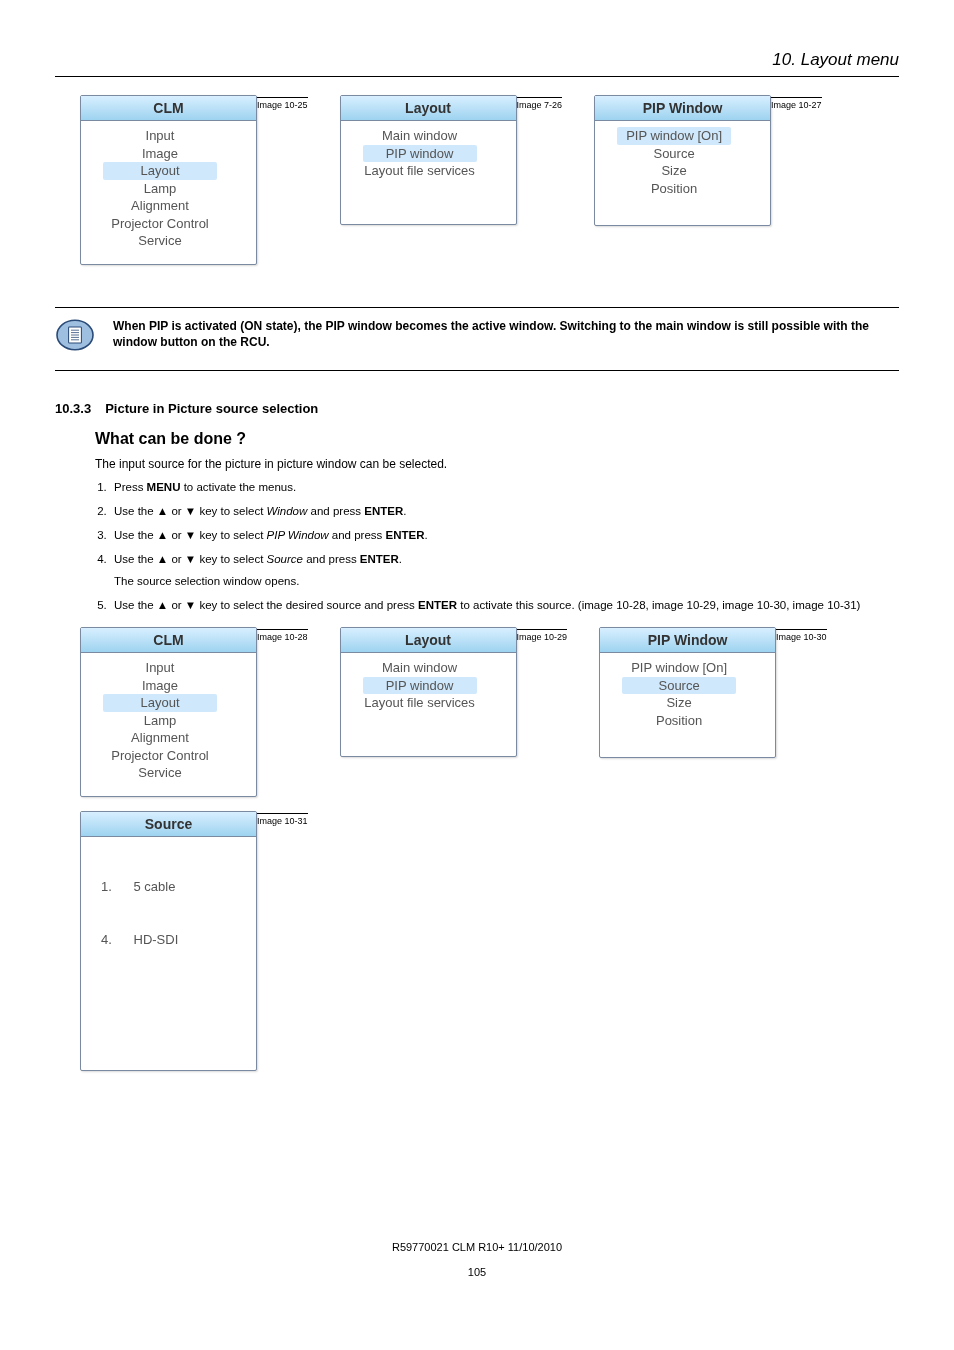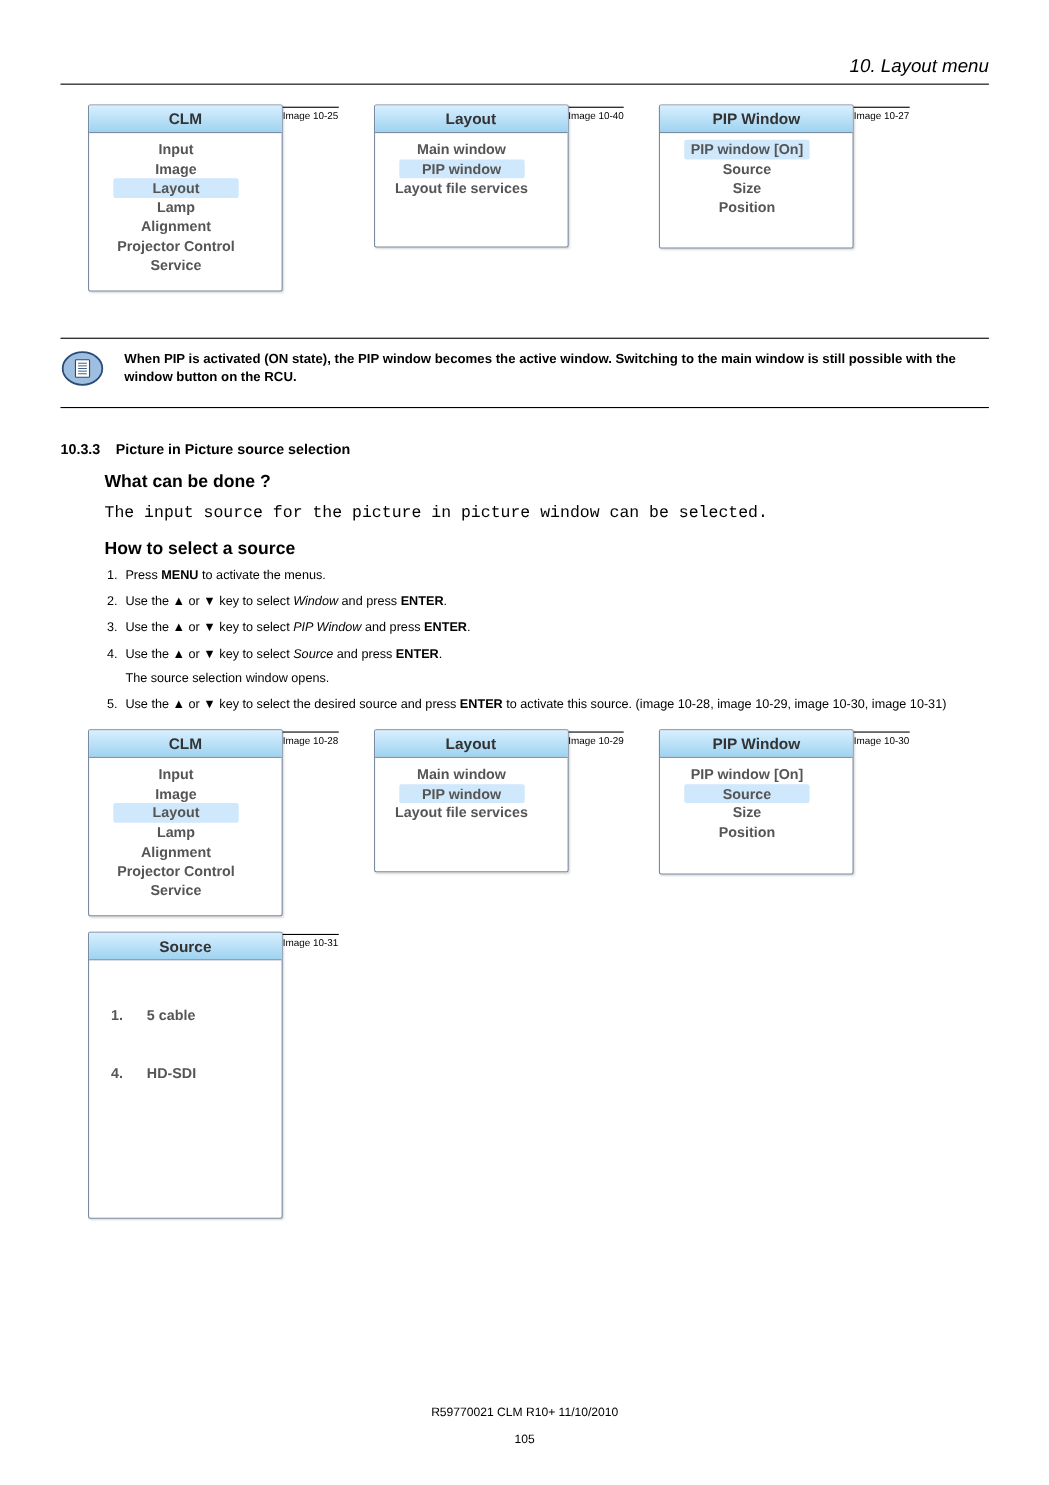--- a/index.html
+++ b/index.html
@@ -46,21 +46,20 @@
     font-size: 14px;
     color: #333;
     padding: 4px 0;
   }
   .menu-card .body {
     padding: 6px 21px 14px 4px;
     text-align: center;
     font-size: 13px;
     color: #555;
     line-height: 1.35;
-    font-weight: bold;
   }
   .menu-card .body .sel {
     background: #cfe8fb;
     margin: 0 18px;
     border-radius: 2px;
   }
   .caption {
     font-size: 9px;
     color: #000;
     margin-top: 2px;
@@ -108,25 +107,24 @@
     font-size: 13px;
     font-weight: bold;
   }
   .sub-heading {
     font-size: 16px;
     font-weight: bold;
     margin-top: 14px;
     margin-left: 40px;
   }
   .body-text {
-    font-size: 15px;
+    font-size: 12px;
     margin-top: 8px;
     margin-left: 40px;
     line-height: 1.4;
-    font-family: Liberation Mono, monospace;
   }
   ol.steps {
     font-size: 11.5px;
     margin: 6px 0 0 40px;
     padding-left: 15px;
     line-height: 1.4;
   }
   ol.steps li {
     margin-bottom: 8px;
     padding-left: 4px;
@@ -177,21 +175,21 @@
     <div class="menu-col">
       <div class="menu-card">
         <div class="title">Layout</div>
         <div class="body">
           <div>Main window</div>
           <div class="sel">PIP window</div>
           <div>Layout file services</div>
           <div style="height:30px"></div>
         </div>
       </div>
-      <div class="caption"><span class="caption-lineover">Image 10-40</span></div>
+      <div class="caption"><span class="caption-lineover">Image 7-26</span></div>
     </div>
 
     <div class="menu-col">
       <div class="menu-card">
         <div class="title">PIP Window</div>
         <div class="body">
           <div class="sel">PIP window [On]</div>
           <div>Source</div>
           <div>Size</div>
           <div>Position</div>
@@ -216,21 +214,20 @@
   </div>
 
   <div class="sect-num-row">
     <span class="sect-num">10.3.3</span>
     <span class="sect-title">Picture in Picture source selection</span>
   </div>
 
   <div class="sub-heading">What can be done ?</div>
   <div class="body-text">The input source for the picture in picture window can be selected.</div>
 
-  <div class="sub-heading">How to select a source</div>
 
   <ol class="steps">
     <li><span>Press </span><b>MENU</b><span> to activate the menus.</span></li>
     <li><span>Use the ▲ or ▼ key to select </span><i>Window</i><span> and press </span><b>ENTER</b><span>.</span></li>
     <li><span>Use the ▲ or ▼ key to select </span><i>PIP Window</i><span> and press </span><b>ENTER</b><span>.</span></li>
     <li><span>Use the ▲ or ▼ key to select </span><i>Source</i><span> and press </span><b>ENTER</b><span>.</span><span class="sub">The source selection window opens.</span></li>
     <li><span>Use the ▲ or ▼ key to select the desired source and press </span><b>ENTER</b><span> to activate this source.  (image 10-28, image 10-29, image 10-30, image 10-31)</span></li>
   </ol>
 
   <div class="menu-row" style="margin-top:14px;">

